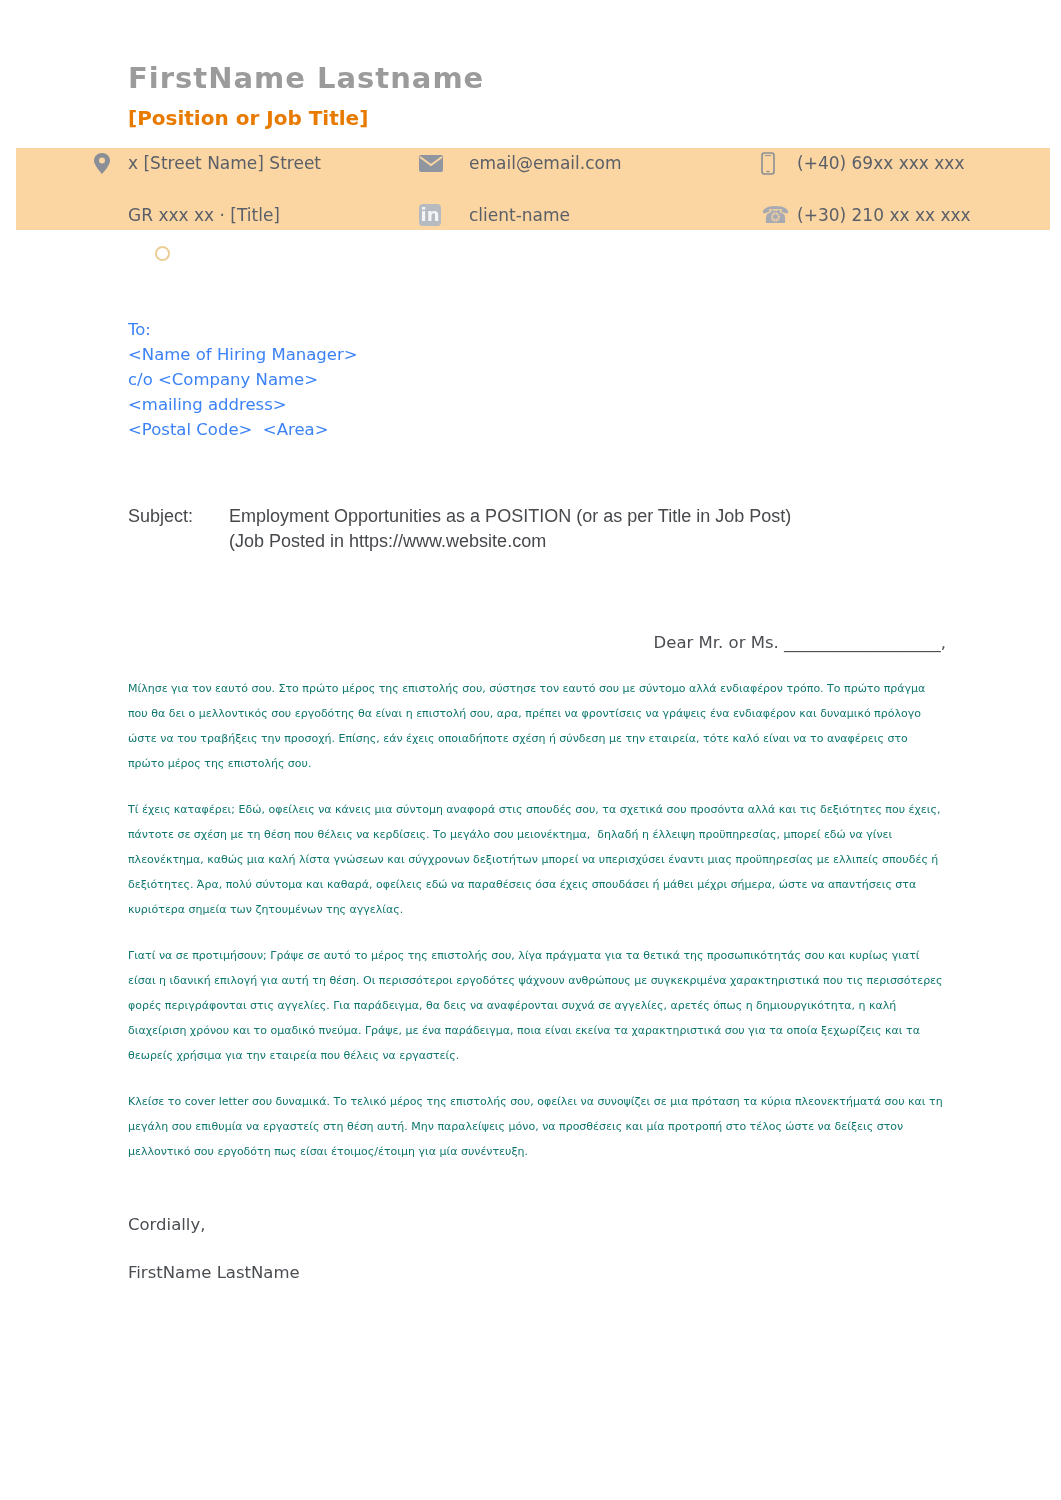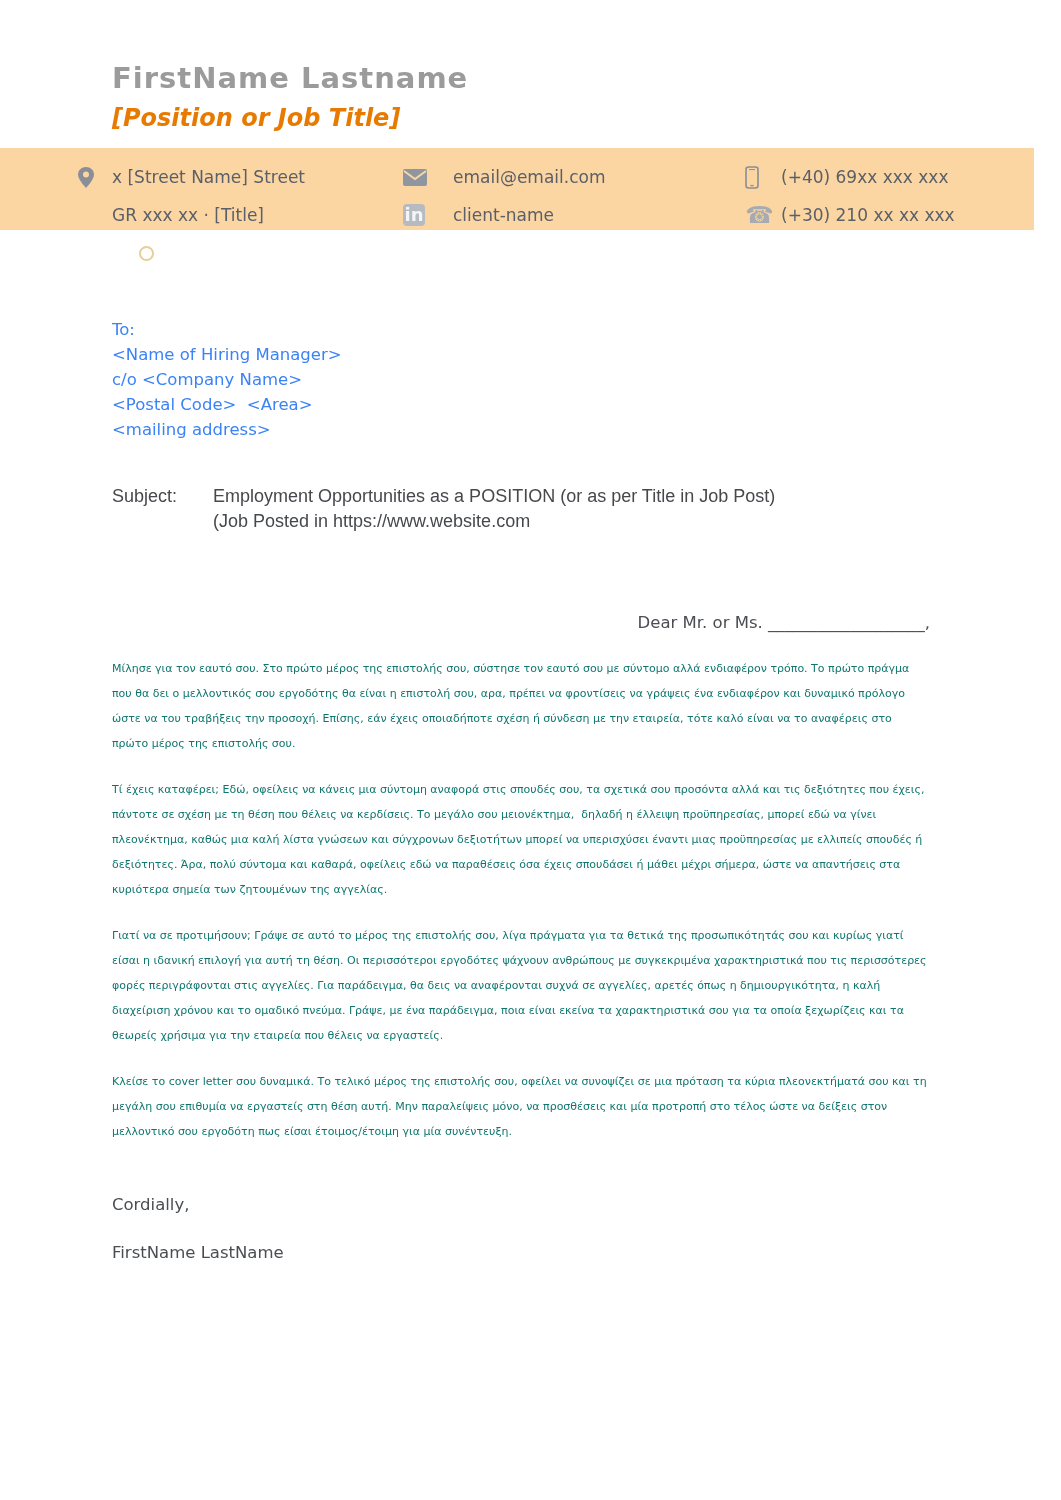--- a/index.html
+++ b/index.html
@@ -3,41 +3,40 @@
 <meta charset="utf-8">
 <style>
   html,body { margin:0; padding:0; }
   body {
     width:1061px; height:1500px;
     background:#ffffff;
     font-family:"DejaVu Sans", sans-serif;
     color:#54575c;
     overflow:hidden;
   }
-  .page { position:relative; width:1034px; height:1500px; }
+  .page { position:relative; width:1034px; height:1500px;padding-left:16px; }
 
   
   .header { padding:62px 104px 0 112px; }
   .person-name {
     font-size:29px; font-weight:bold; color:#9b9b9b;
     letter-spacing:1px; line-height:32px;
   }
   .person-title {
     margin-top:12px;
-    font-size:24px; font-weight:bold; color:#e87a00;
+    font-size:20px; font-weight:bold; color:#e87a00;
     line-height:24px;
-    font-style:italic;
   }
 
   
   .banner {
     margin-top:18px;
     width:100%; height:82px;
     background:#fbd5a2;
-    display:flex; flex-direction:column; justify-content:flex-end;
+    display:flex; flex-direction:column; justify-content:space-between;
     gap:8px;
   }
   .banner-row { display:flex; align-items:center; height:30px; }
   .b-icon1 { width:34px; margin-left:78px; display:flex; align-items:center; }
   .b-text1 { width:291px; }
   .b-icon2 { width:50px; display:flex; align-items:center; }
   .b-text2 { width:292px; }
   .b-icon3 { width:36px; display:flex; align-items:center; }
   .b-text3 { flex:1; }
   .banner-text { font-size:17px; color:#5a5f68; }
@@ -61,21 +60,21 @@
   .date-line {
     margin-top:2px;
     text-align:right;
     font-family:"Liberation Sans", sans-serif;
     font-size:18px; color:#3c3e42;
   }
   .recipient { margin-top:56px; font-size:16.5px; color:#3b82f6; line-height:25px; }
   .recipient-line { white-space:pre-wrap; }
 
   .subject-block {
-    margin-top:42px;
+    margin-top:62px;
     display:flex;
     font-family:"Liberation Sans", sans-serif;
     font-size:18px; color:#46484c; line-height:25px;
   }
   .subject-label { width:101px; flex:none; }
 
   .greeting { margin-top:76px; font-size:16.5px; color:#4a4d52; line-height:25px;text-align:right; }
 
   .para {
     margin-top:21px;
@@ -138,22 +137,22 @@
 
   <div class="ring"></div>
 
   <div class="content">
 
 
     <div class="recipient">
       <div class="recipient-line">To:</div>
       <div class="recipient-line">&lt;Name of Hiring Manager&gt;</div>
       <div class="recipient-line">c/o &lt;Company Name&gt;</div>
+      <div class="recipient-line">&lt;mailing address&gt;</div>
       <div class="recipient-line">&lt;Postal Code&gt;  &lt;Area&gt;</div>
-      <div class="recipient-line">&lt;mailing address&gt;</div>
     </div>
 
     <div class="subject-block">
       <div class="subject-label">Subject:</div>
       <div>
         <div>Employment Opportunities as a POSITION (or as per Title in Job Post)</div>
         <div>(Job Posted in https://www.website.com</div>
       </div>
     </div>
 

